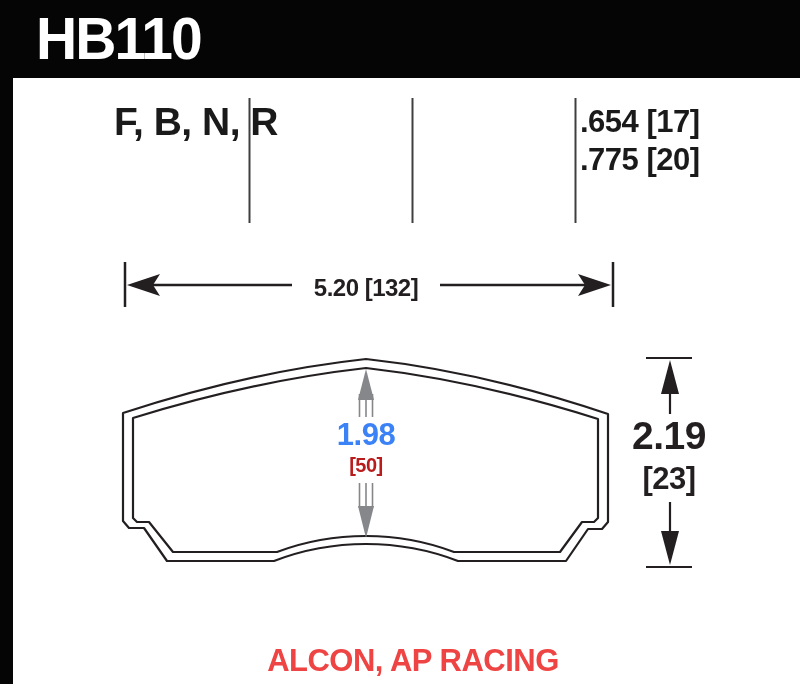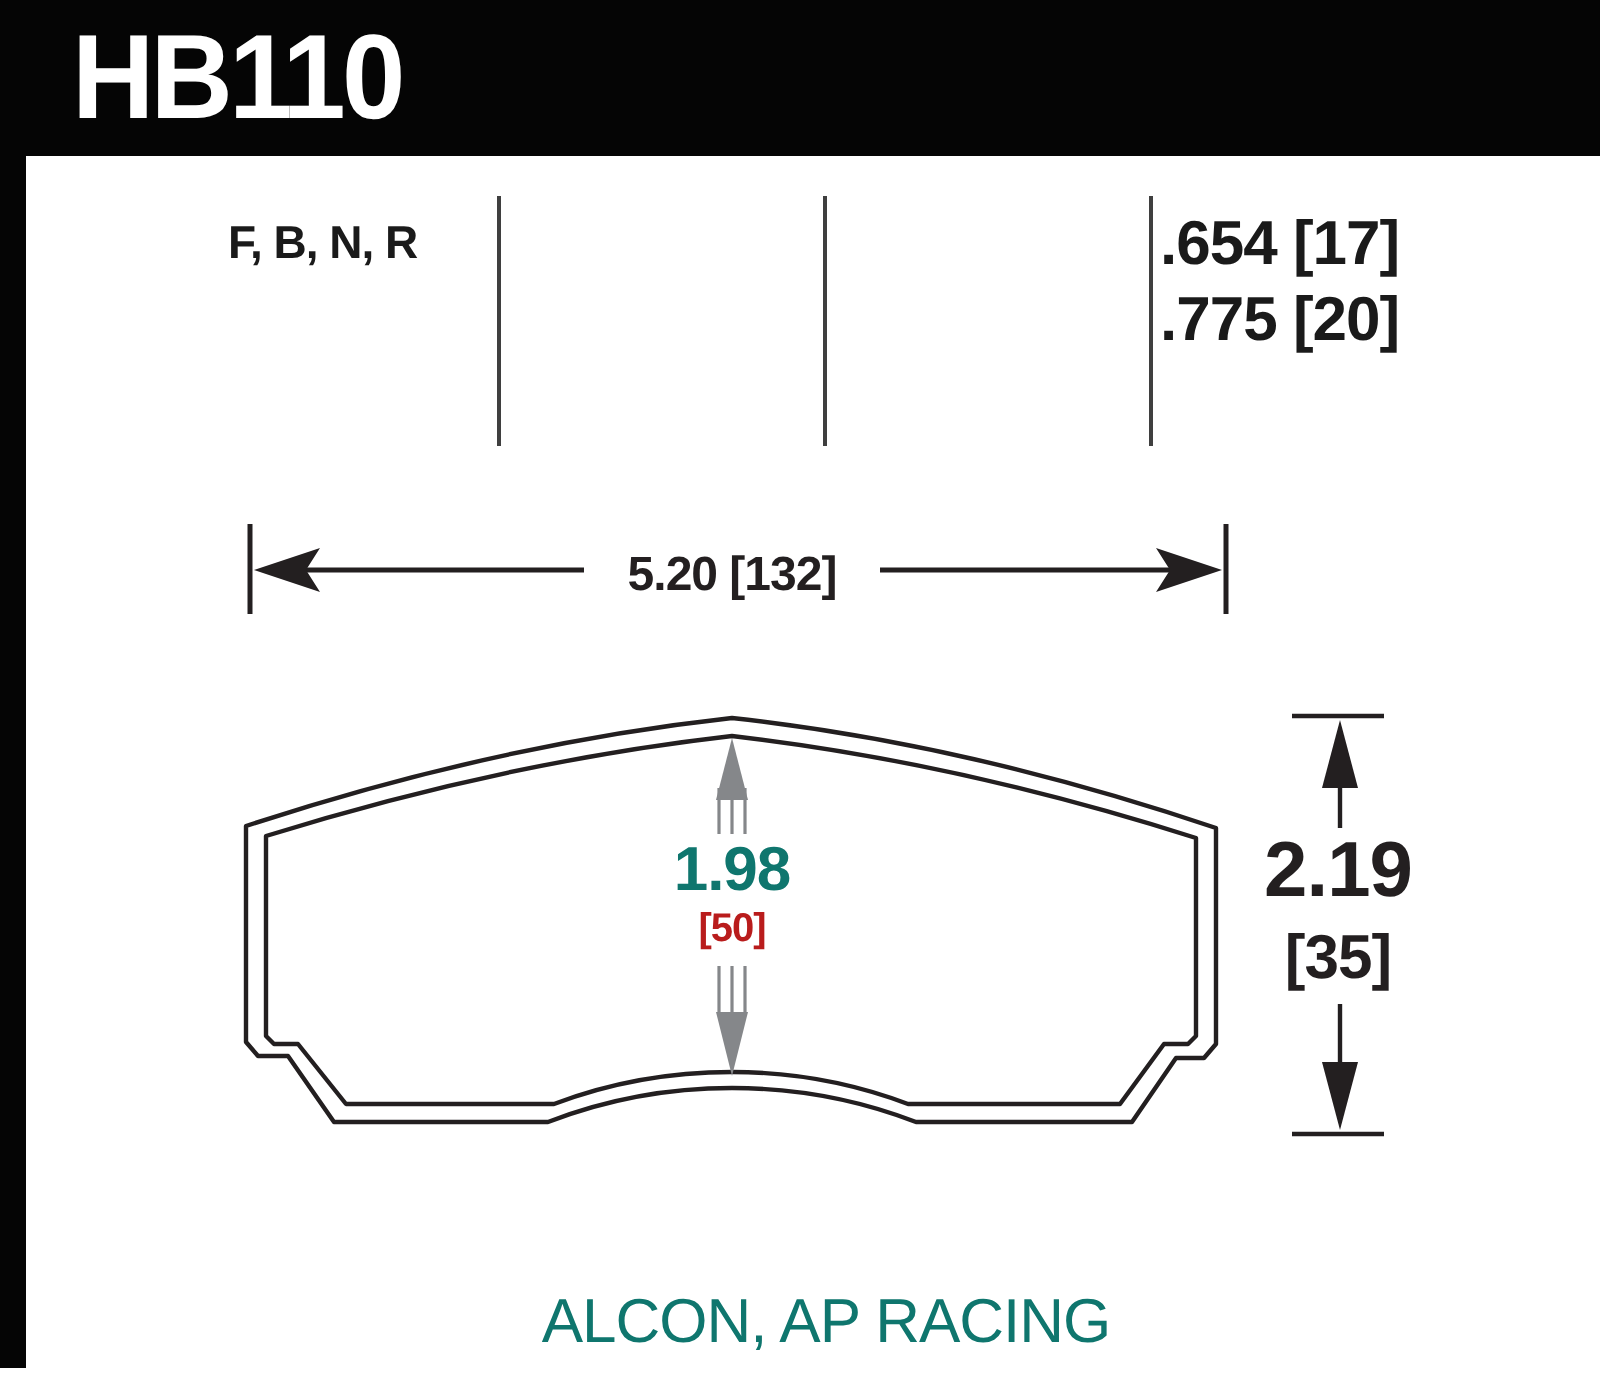--- a/index.html
+++ b/index.html
@@ -19,44 +19,44 @@
     letter-spacing:-2px;line-height:66px;
     transform:scaleX(0.95);transform-origin:left center;
   }
   .left-border{
     position:absolute;left:0;top:78px;width:13px;height:606px;
     background:#050505;
   }
   
   .compounds{
     position:absolute;left:114px;top:103px;
-    font-size:23px;font-weight:700;color:#1a1a1a;
+    font-size:39px;font-weight:700;color:#1a1a1a;
     line-height:37px;letter-spacing:-0.5px;
   }
   .thickness{
     position:absolute;left:580px;top:103px;
     font-size:31px;font-weight:700;color:#1a1a1a;
     line-height:38px;letter-spacing:-0.5px;
   }
   
   .dim-label{
     position:absolute;font-weight:700;color:#231f20;
     letter-spacing:-0.5px;white-space:nowrap;
     transform:translate(-50%,-50%);
   }
   .width-label{left:366px;top:288px;font-size:24px;}
   .height-label-1{left:669px;top:436px;font-size:39px;}
   .height-label-2{left:669px;top:479px;font-size:31px;}
-  .center-label-1{left:366px;top:435px;font-size:31px;color:#0f766e;}
+  .center-label-1{left:366px;top:435px;font-size:31px;color:#3b82f6;}
   .center-label-2{left:366px;top:465px;font-size:20px;color:#b91c1c;}
   
   .applications{
     position:absolute;left:413px;top:661px;
     transform:translate(-50%,-50%);
-    font-size:31px;font-weight:400;color:#0f766e;
+    font-size:31px;font-weight:700;color:#ef4444;
     letter-spacing:-0.5px;white-space:nowrap;
   }
   .linework{position:absolute;left:0;top:0;}
 </style>
 </head>
 <body>
 
 <div class="header-bar"></div>
 <div class="part-number">HB110</div>
 <div class="left-border"></div>
@@ -121,17 +121,17 @@
     <line x1="646" y1="567" x2="692" y2="567"></line>
     <line x1="670" y1="390" x2="670" y2="414"></line>
     <line x1="670" y1="502" x2="670" y2="535"></line>
     <polygon points="670,360 661,394 679,394" stroke="none"></polygon>
     <polygon points="670,565 661,531 679,531" stroke="none"></polygon>
   </g>
 </svg>
 
 <div class="dim-label width-label">5.20 [132]</div>
 <div class="dim-label height-label-1">2.19</div>
-<div class="dim-label height-label-2">[35]</div>
+<div class="dim-label height-label-2">[23]</div>
 <div class="dim-label center-label-1">1.98</div>
 <div class="dim-label center-label-2">[50]</div>
 
 <div class="applications">ALCON, AP RACING</div>
 
 </body></html>

